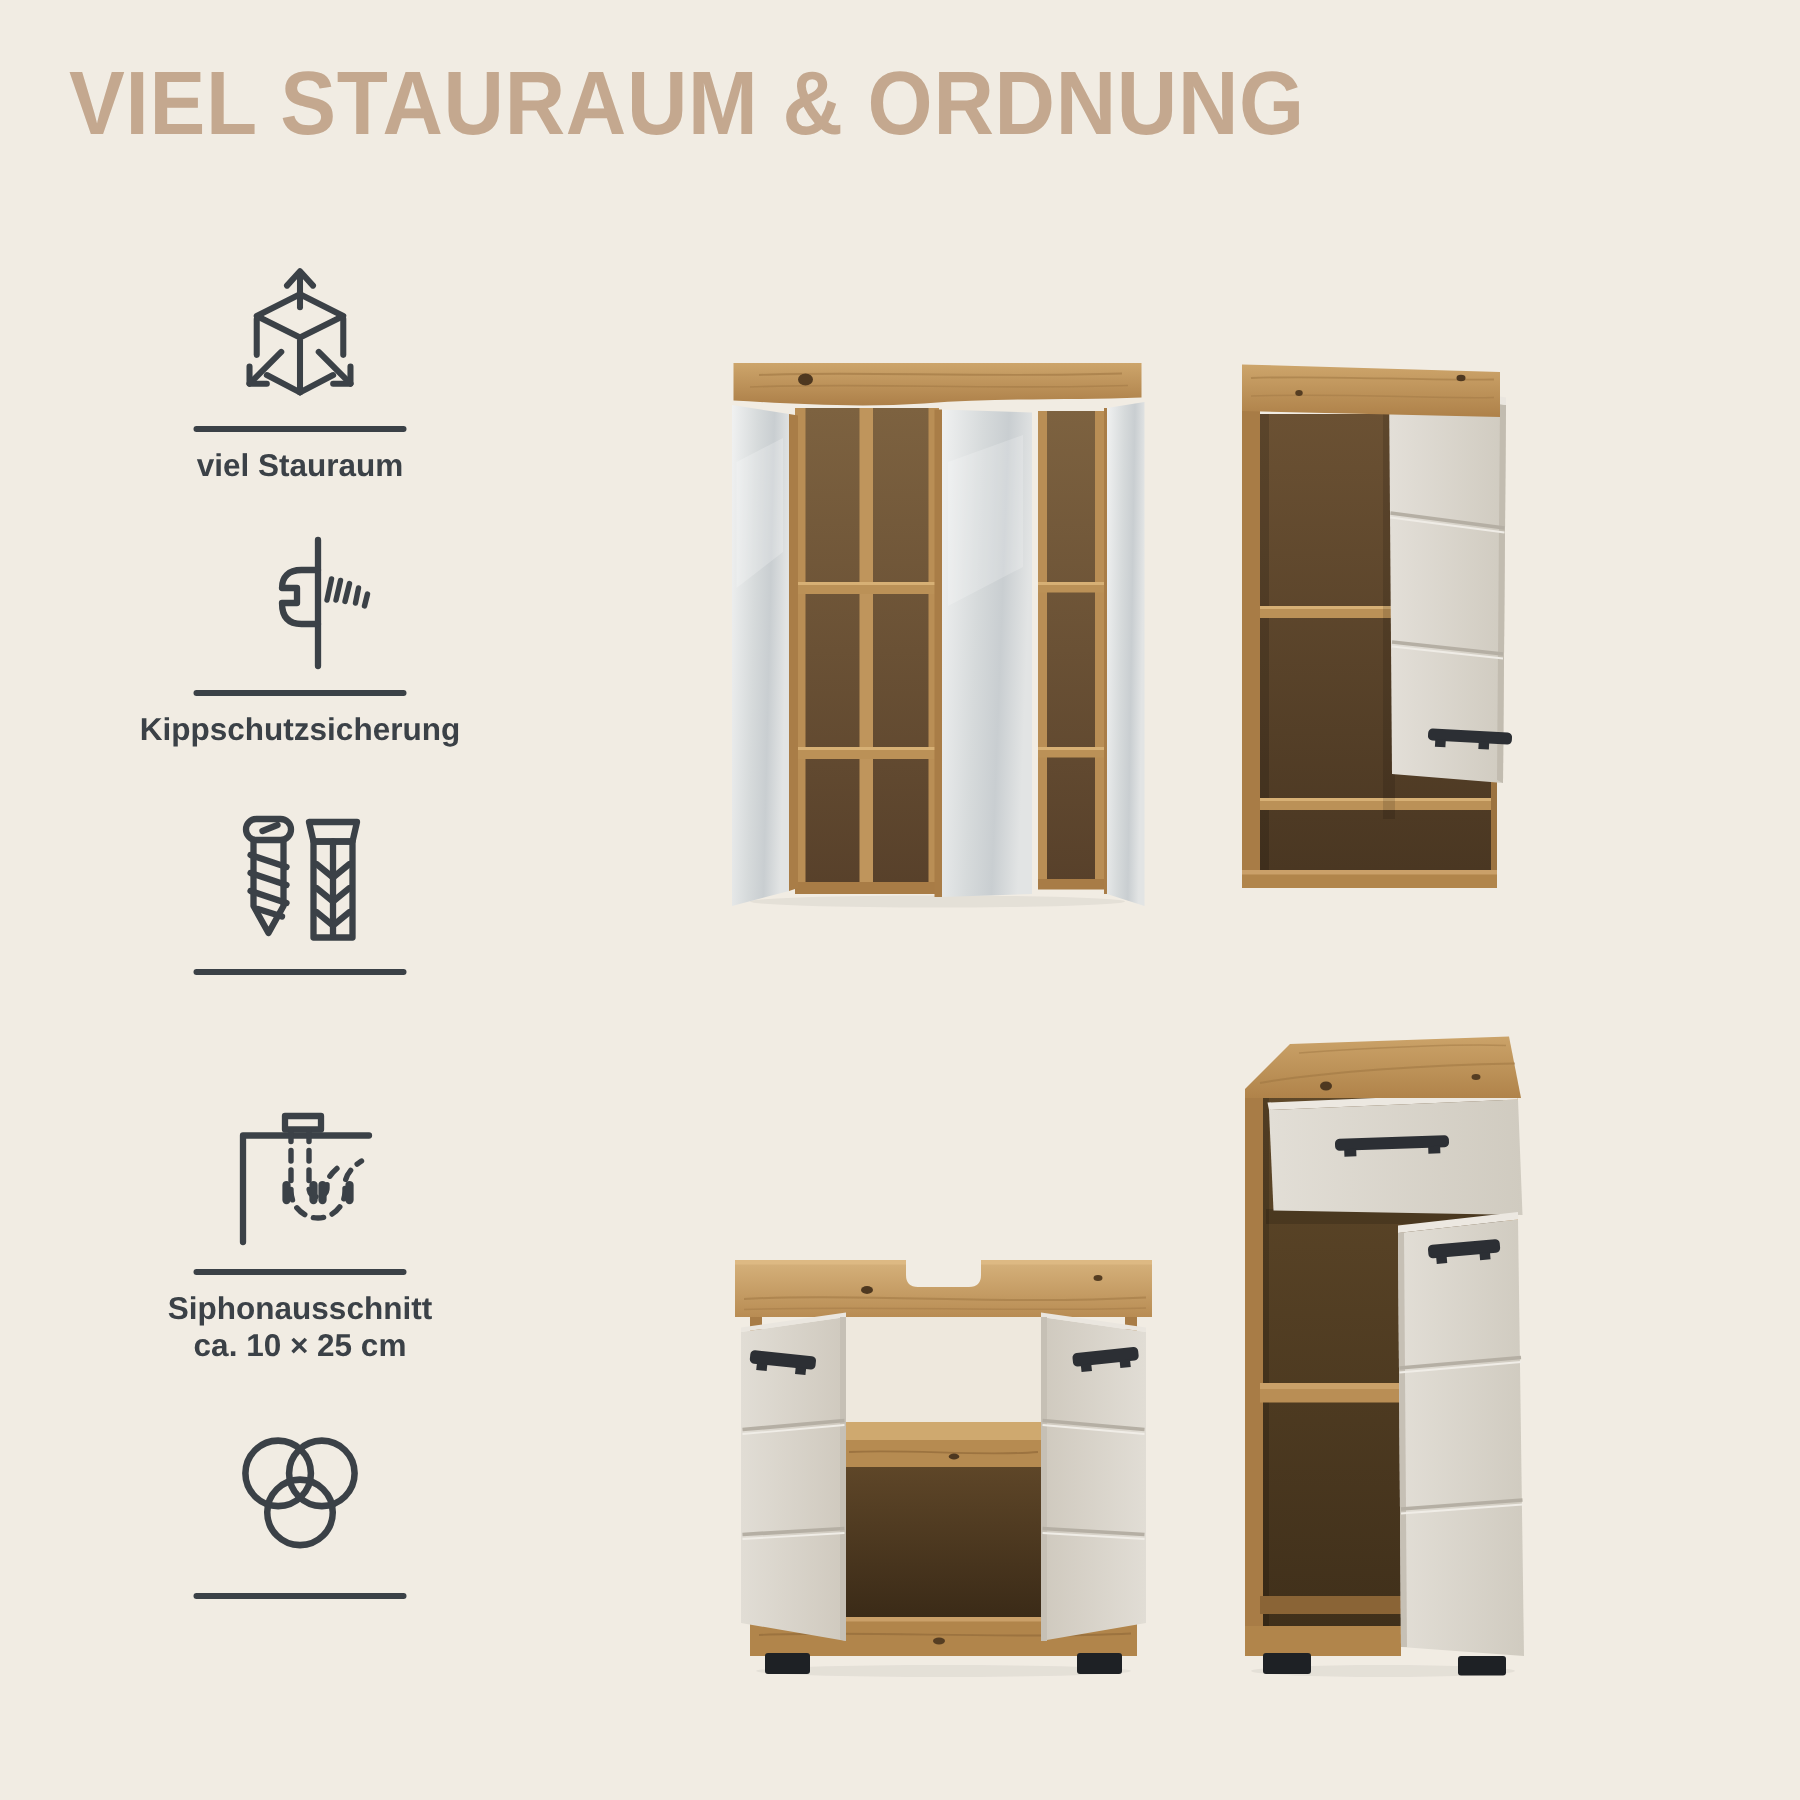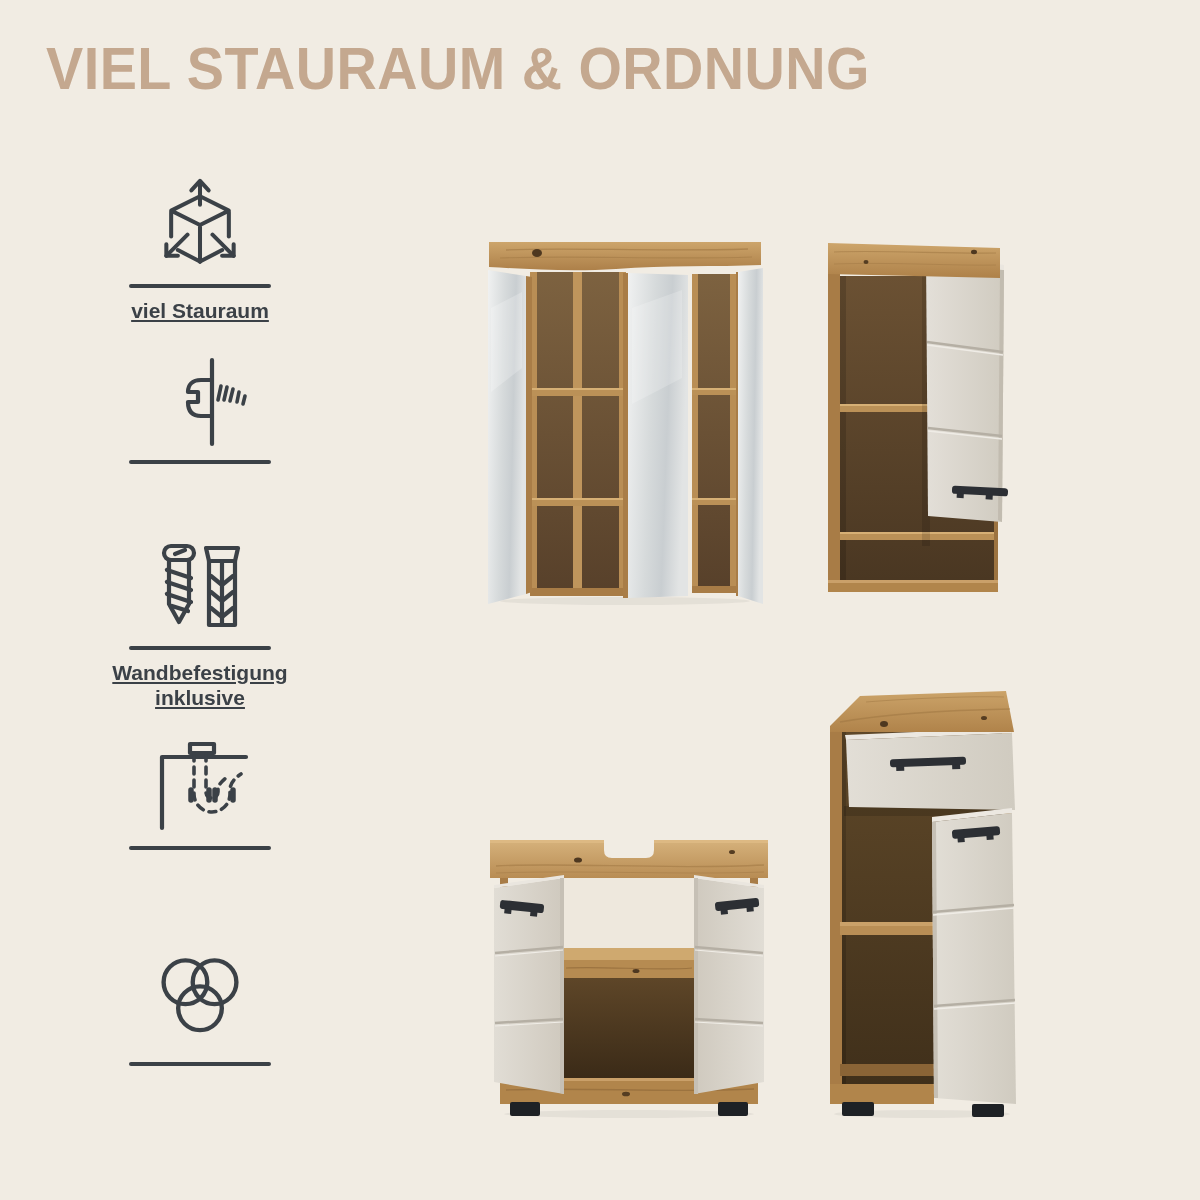--- a/index.html
+++ b/index.html
@@ -10,21 +10,21 @@
   body{
     width:1200px;height:1200px;position:relative;overflow:hidden;
     background:var(--background);
     font-family:"Liberation Sans",sans-serif;color:var(--ink);
   }
   .page-title{
     position:absolute;left:46px;top:34px;margin:0;
     font-size:60px;font-weight:800;letter-spacing:0.5px;white-space:nowrap;
     color:var(--title);transform:scaleX(0.93);transform-origin:left top;
   }
-  .feature{position:absolute;left:55px;width:290px;text-align:center;text-decoration:underline;}
+  .feature{position:absolute;left:55px;width:290px;text-align:center;}
   .feature svg{display:block;margin:0 auto;}
   .feature .divider{
     width:142px;height:3.5px;background:var(--ink);
     margin:8px auto 0;border-radius:2px;
   }
   .feature .flabel{
     margin:10px 0 0;font-size:21px;line-height:1.2;font-weight:700;
     color:var(--ink);white-space:pre-line;
   }
   .product{position:absolute;}
@@ -70,20 +70,21 @@
           <path d="M62,8 V92"></path>
           <path d="M62,28 H51 C42,28 38,33 38,40 L48,40 L48,50 L38,50 C38,59 42,64 51,64 L62,64"></path>
           <path d="M71,34 L68,48" stroke-width="3.6"></path>
           <path d="M77,35 L74,48" stroke-width="3.6"></path>
           <path d="M83,37 L80,49" stroke-width="3.6"></path>
           <path d="M89,40 L87,50" stroke-width="3.6"></path>
           <path d="M95,44 L93,52" stroke-width="3.6"></path>
         </g>
       </svg>
       <div class="divider"></div>
+      <p class="flabel">Kippschutzsicherung</p>
     </div>
 
     <div class="feature" style="top:538px">
       <svg width="100" height="100" viewBox="0 0 100 100">
         <g class="icon-stroke">
           <rect x="14" y="8" width="30" height="14" rx="7"></rect>
           <path d="M25,16 L35,12"></path>
           <path d="M19,22 V66 L29,84 L39,66 V22"></path>
           <path d="M17,32 L41,40"></path>
             <path d="M17,44 L41,52"></path>
@@ -91,38 +92,38 @@
             <path d="M22,68 L38,73"></path>
           <path d="M56,10 H88 L85,23 H59 Z"></path>
           <path d="M59,23 H85 V87 H59 Z"></path>
           <path d="M72,23 V85"></path>
           <path d="M61,38 L72,47 L83,38"></path>
           <path d="M61,54 L72,63 L83,54"></path>
           <path d="M61,70 L72,79 L83,70"></path>
         </g>
       </svg>
       <div class="divider"></div>
-      <p class="flabel">Wandbefestigung
-inklusive</p>
     </div>
 
     <div class="feature" style="top:738px">
       <svg width="100" height="100" viewBox="0 0 100 100">
         <g class="icon-stroke">
           <path d="M96,19 H12 V90"></path>
           <rect x="40" y="6" width="24" height="9"></rect>
           <path d="M44,16 V56 A18,18 0 0 0 80,56 L80,52 C80,45 85,40 91,36" stroke-width="3.6" stroke-dasharray="7 6"></path>
           <path d="M56,16 V54 A6,6 0 0 0 68,54 L68,52 C68,47 72,43 77,39" stroke-width="3.6" stroke-dasharray="7 6"></path>
           <path d="M41,52 V62" stroke-width="5.5"></path>
           <path d="M59,52 V62" stroke-width="5.5"></path>
           <path d="M65,52 V62" stroke-width="5.5"></path>
           <path d="M83,52 V62" stroke-width="5.5"></path>
         </g>
       </svg>
       <div class="divider"></div>
+      <p class="flabel">Siphonausschnitt
+ca. 10 × 25 cm</p>
     </div>
 
     <div class="feature" style="top:950px">
       <svg width="104" height="104" viewBox="0 0 100 100">
         <g class="icon-stroke">
           <circle cx="36" cy="31" r="21"></circle>
           <circle cx="64" cy="31" r="21"></circle>
           <circle cx="50" cy="56" r="21"></circle>
         </g>
       </svg>

